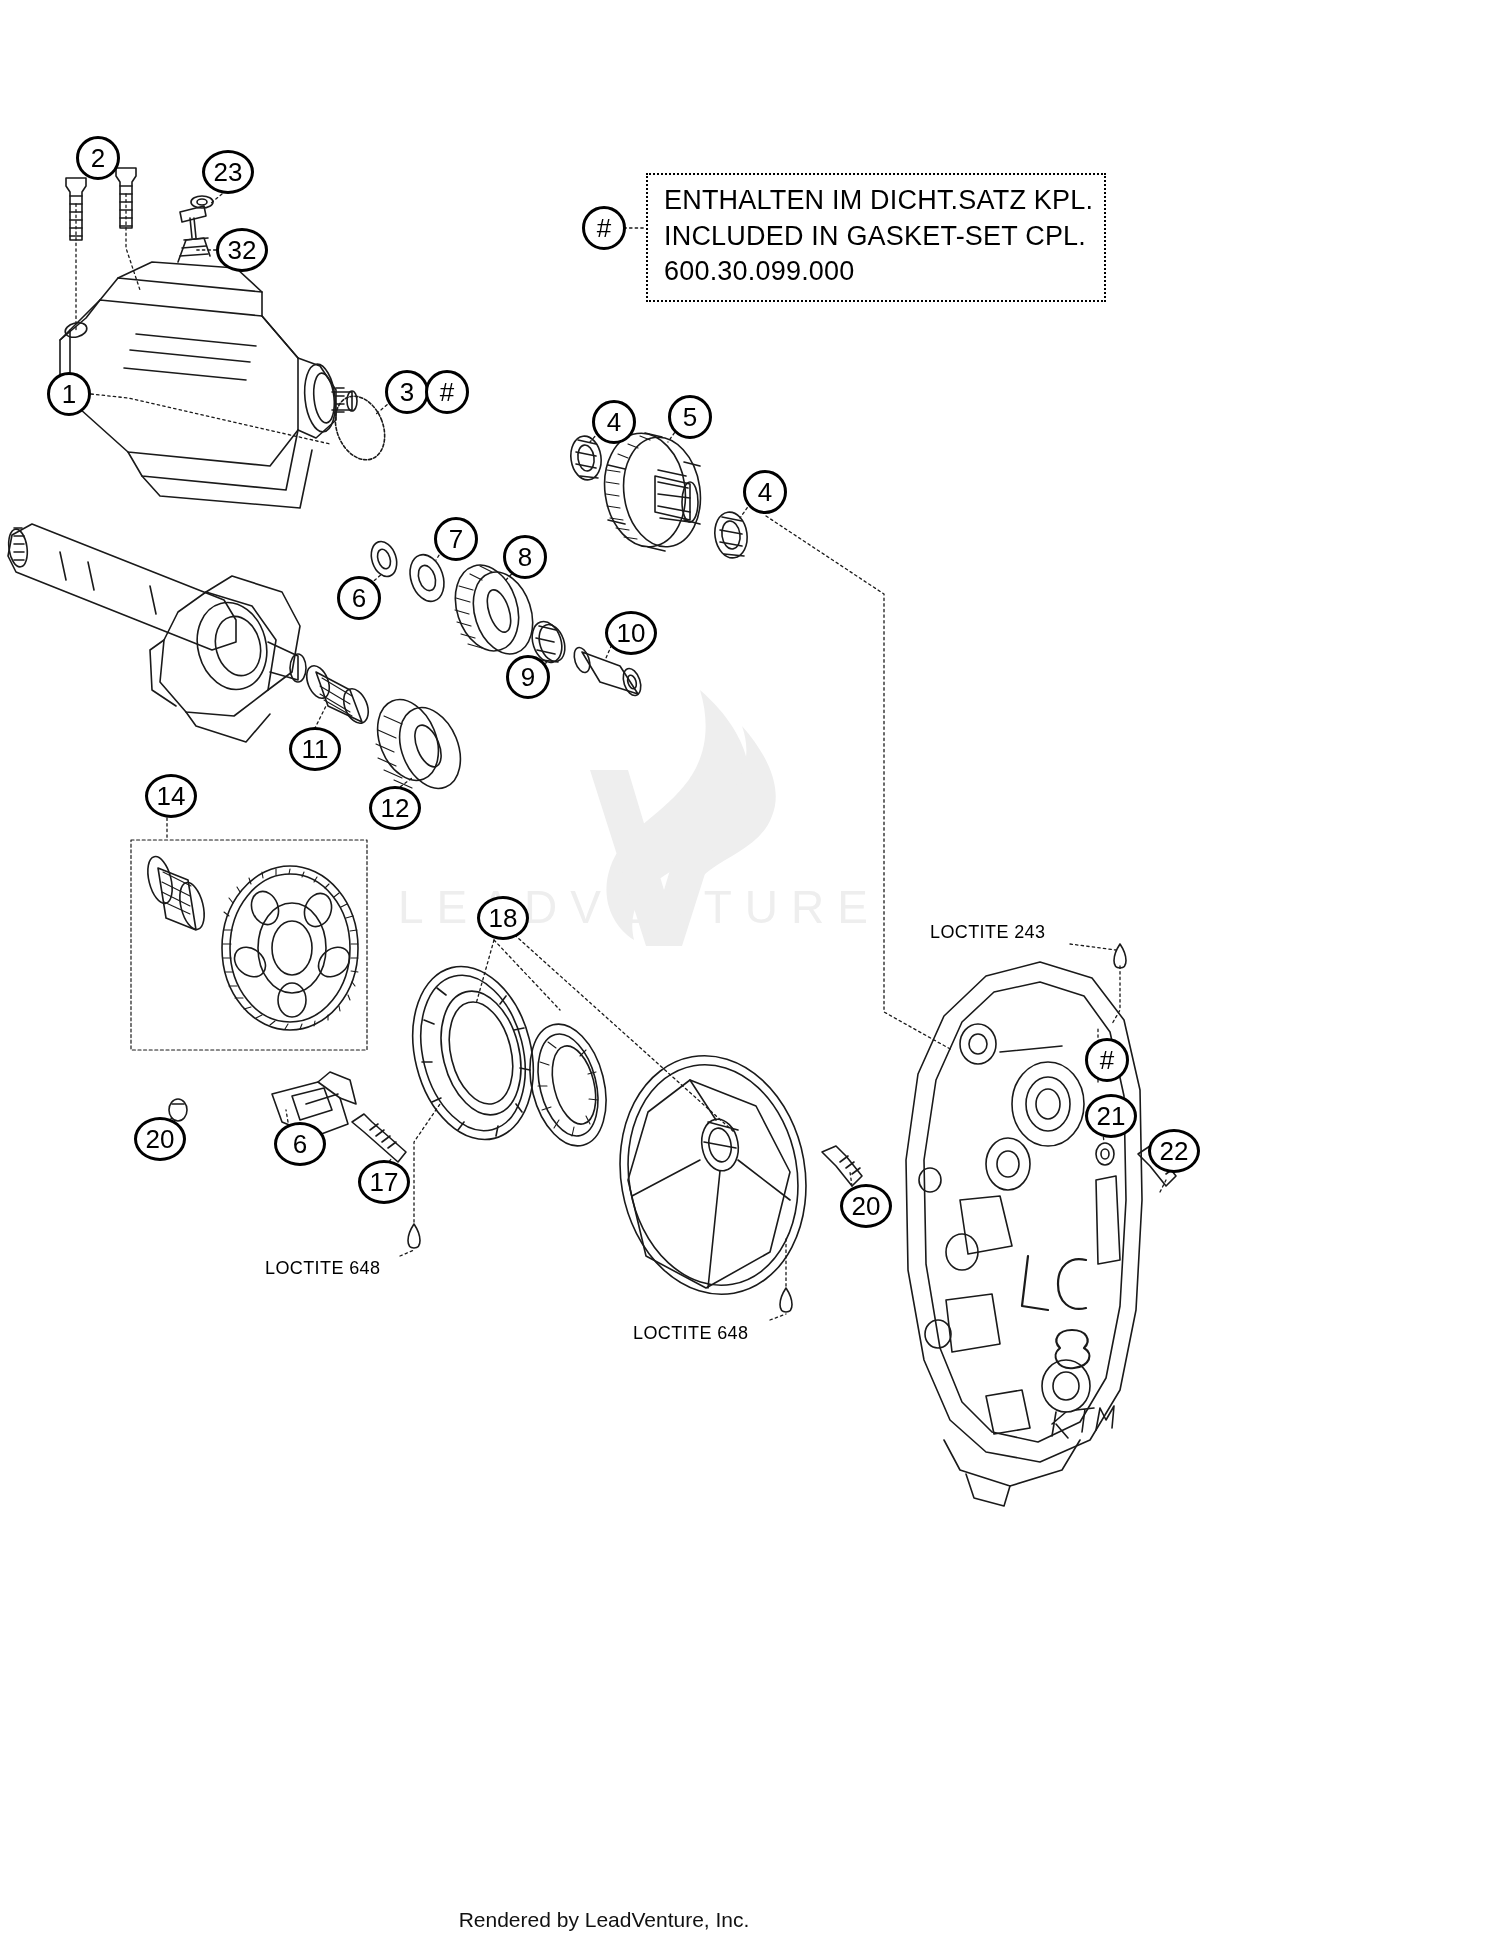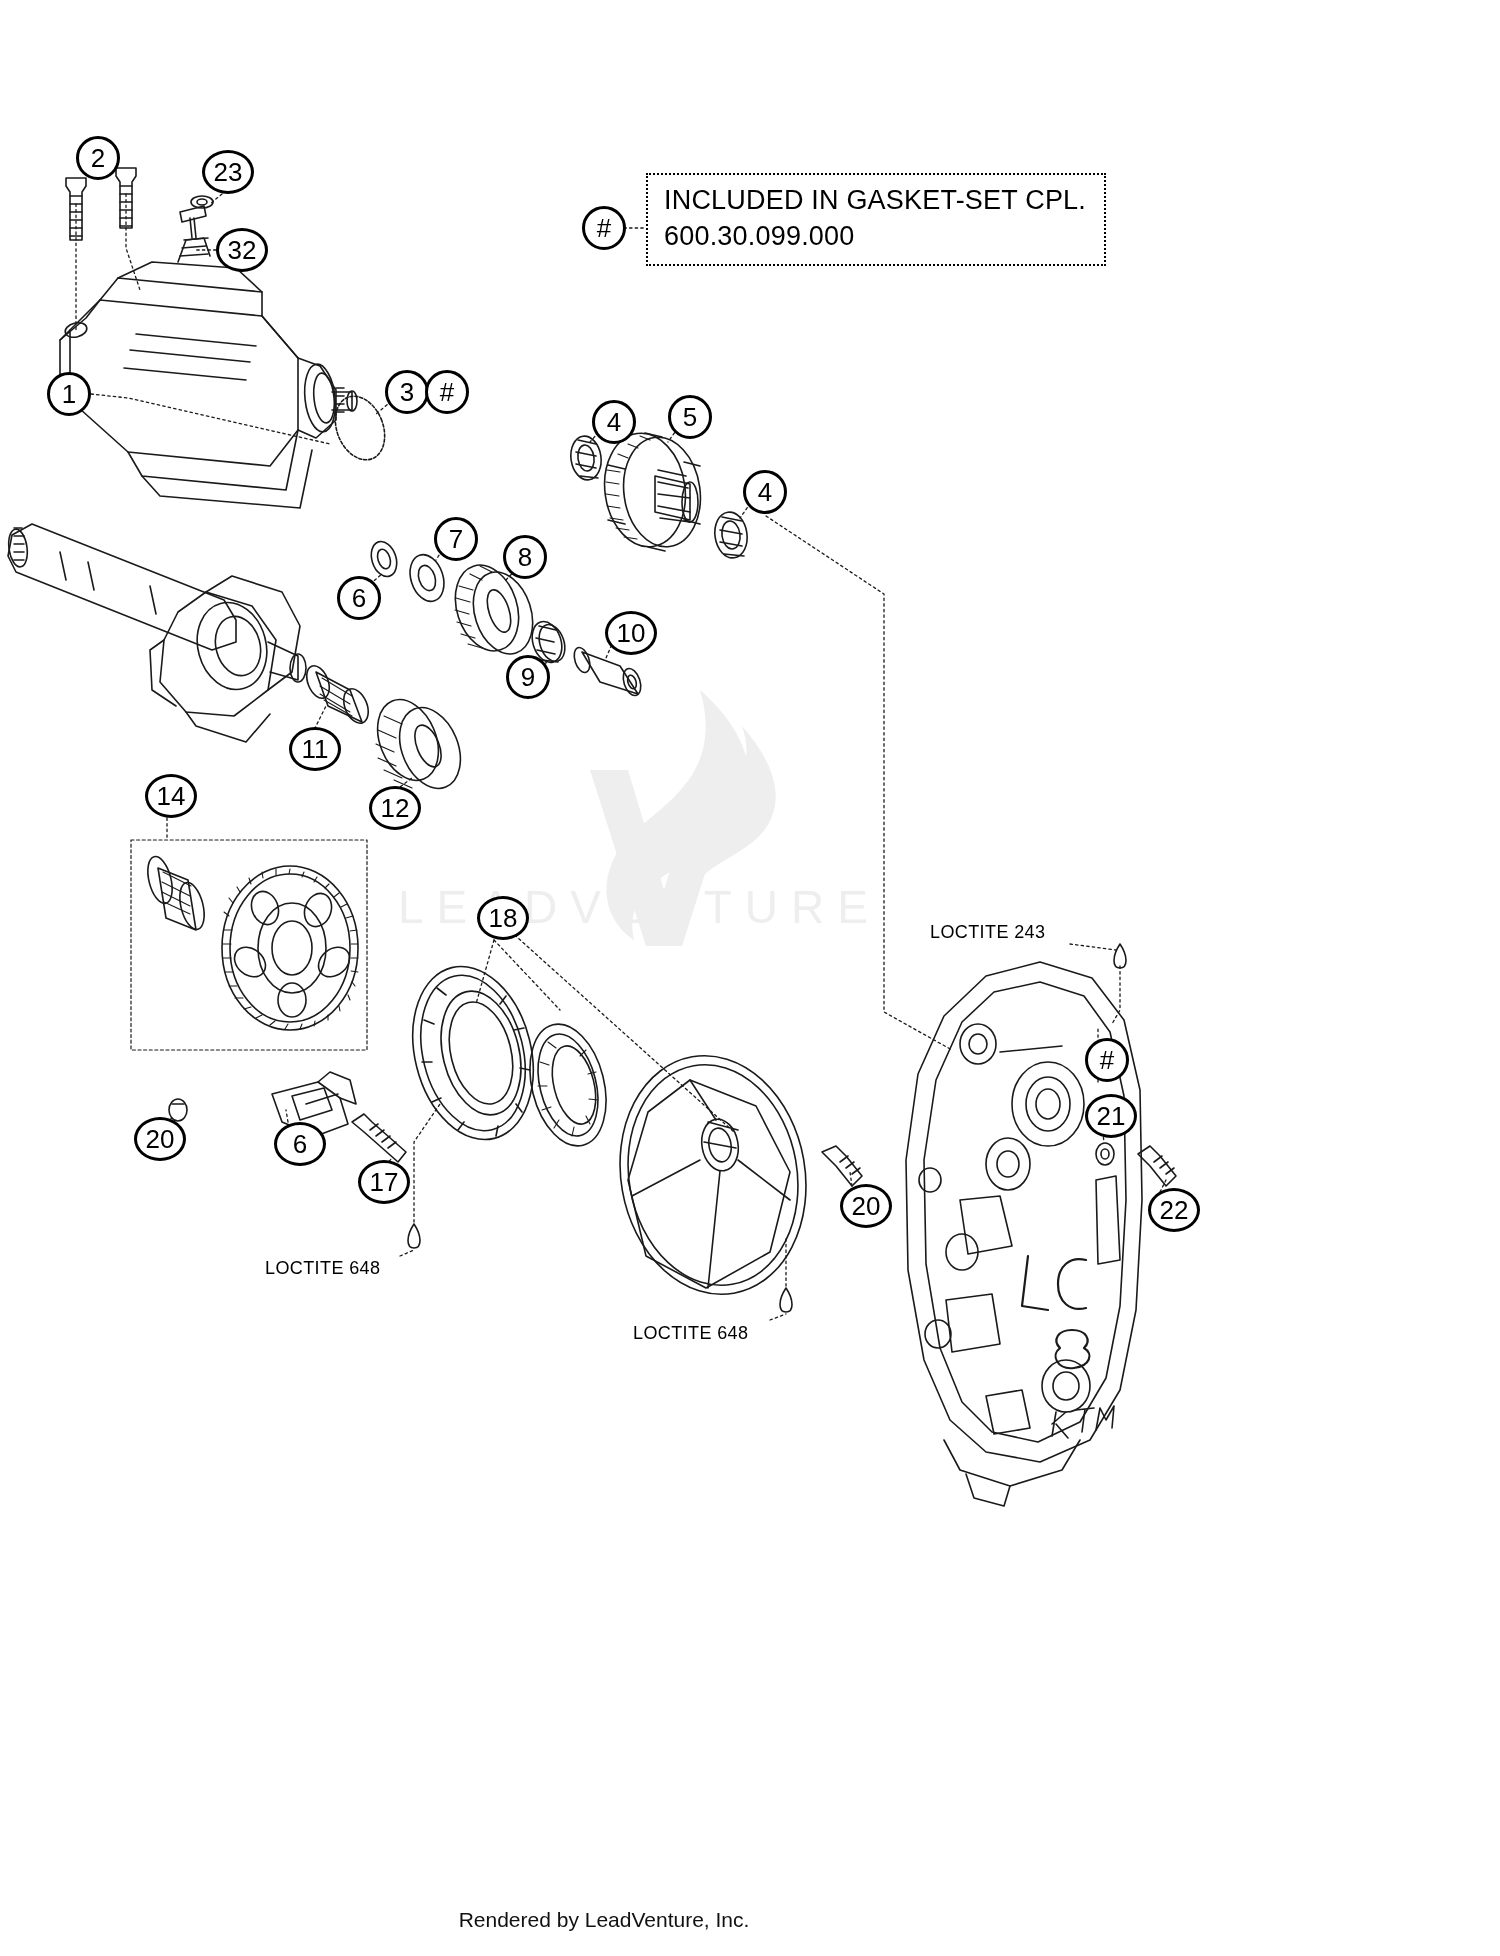--- a/index.html
+++ b/index.html
@@ -362,20 +362,21 @@
         <path d="M770 1320 L786 1314"></path>
         <path d="M786 1286 L786 1236"></path>
 
         <path d="M624 228 L646 228"></path>
       </g>
     </g>
   </svg>
 
   <div class="callout" style="left:582px;top:206px;">#</div>
   <div class="notebox" style="left:646px;top:173px;width:460px;">
+    <div class="line">ENTHALTEN IM DICHT.SATZ KPL.</div>
     <div class="line">INCLUDED IN GASKET-SET CPL.</div>
     <div class="line">600.30.099.000</div>
   </div>
 
   <div class="callout" style="left:47px;top:372px;">1</div>
   <div class="callout" style="left:76px;top:136px;">2</div>
   <div class="callout" style="left:385px;top:370px;">3</div>
   <div class="callout" style="left:425px;top:370px;">#</div>
   <div class="callout" style="left:592px;top:400px;">4</div>
   <div class="callout" style="left:668px;top:395px;">5</div>
@@ -387,21 +388,21 @@
   <div class="callout wide" style="left:605px;top:611px;">10</div>
   <div class="callout wide" style="left:289px;top:727px;">11</div>
   <div class="callout wide" style="left:369px;top:786px;text-align:right;">12</div>
   <div class="callout wide" style="left:145px;top:774px;">14</div>
   <div class="callout wide" style="left:134px;top:1117px;">20</div>
   <div class="callout wide" style="left:274px;top:1122px;">6</div>
   <div class="callout wide" style="left:358px;top:1160px;">17</div>
   <div class="callout wide" style="left:477px;top:896px;">18</div>
   <div class="callout wide" style="left:840px;top:1184px;">20</div>
   <div class="callout wide" style="left:1085px;top:1094px;">21</div>
-  <div class="callout wide" style="left:1148px;top:1188px;">22</div>
+  <div class="callout wide" style="left:1148px;top:1129px;">22</div>
   <div class="callout wide" style="left:202px;top:150px;">23</div>
   <div class="callout wide" style="left:216px;top:228px;">32</div>
   <div class="callout" style="left:1085px;top:1038px;">#</div>
 
   <div class="loctite" style="left:930px;top:922px;">LOCTITE 243</div>
   <div class="loctite" style="left:265px;top:1258px;">LOCTITE 648</div>
   <div class="loctite" style="left:633px;top:1323px;">LOCTITE 648</div>
 
   <div class="footer">Rendered by LeadVenture, Inc.</div>
 

